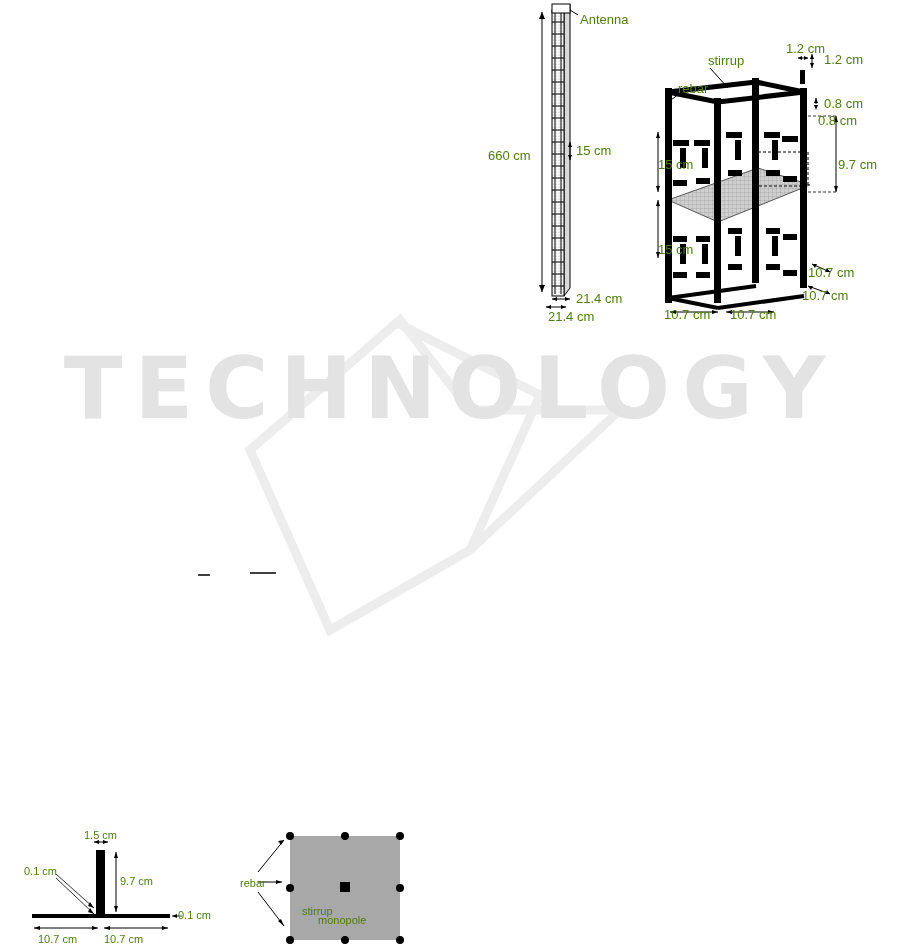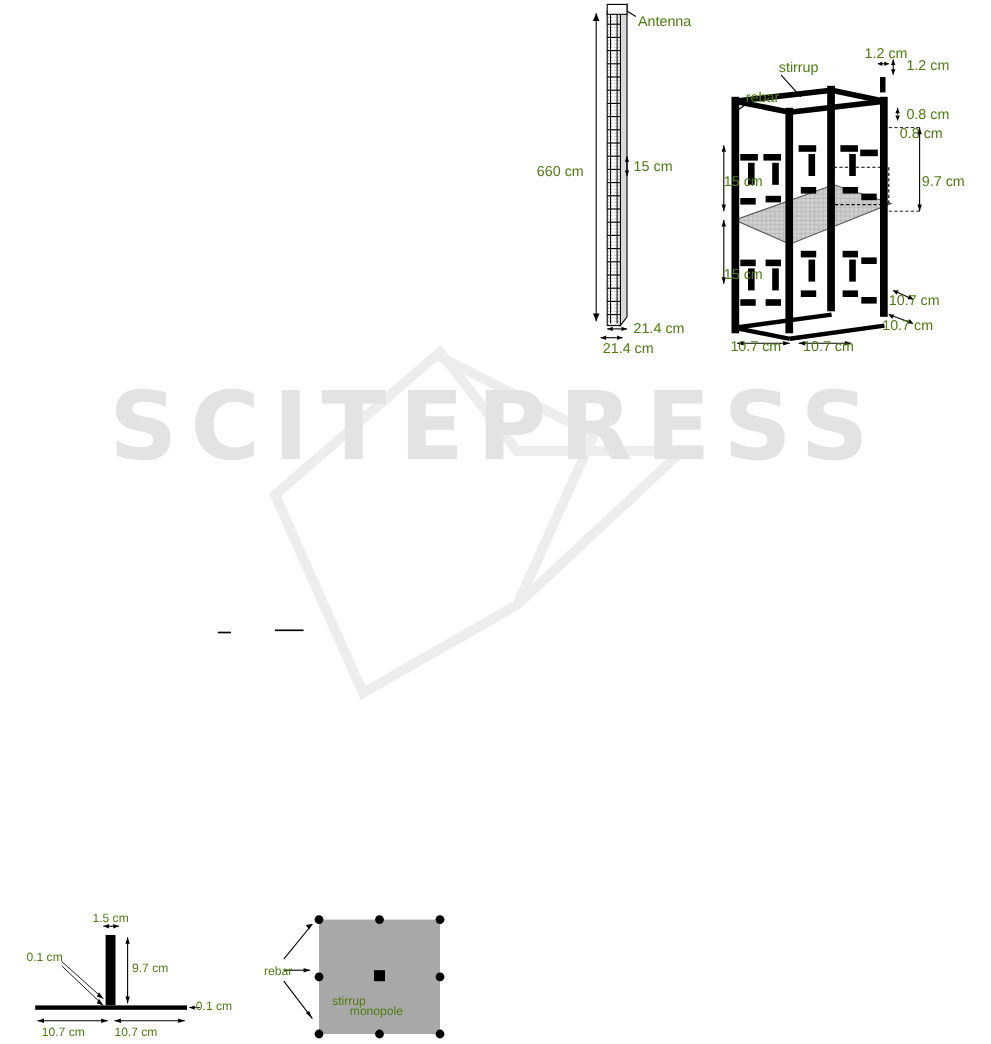--- a/index.html
+++ b/index.html
@@ -76,21 +76,21 @@
 </head>
 <body>
 
 <div class="stage">
 
   <div class="watermark">
     <svg width="901" height="340" viewBox="0 0 901 340" aria-hidden="true">
       <path d="M400 20 L250 150 L330 330 L470 250 L620 110 L470 110 Z" fill="none" stroke="#ededed" stroke-width="9"></path>
       <path d="M395 22 L540 95 L470 250" fill="none" stroke="#ededed" stroke-width="9"></path>
     </svg>
-    <div class="wm-text wm-main">SCITEPRESS</div>
+    <div class="wm-text wm-main">TECHNOLOGY</div>
   </div>
 
   <div class="fig" id="fig-antenna">
     <svg width="190" height="330" viewBox="0 0 190 330">
 
       <defs>
         <pattern id="hatchA" width="4" height="4" patternUnits="userSpaceOnUse">
           <path d="M0,4 l4,-4" stroke="#777" stroke-width="1"></path>
         </pattern>
         <pattern id="dotsA" width="3" height="3" patternUnits="userSpaceOnUse">

